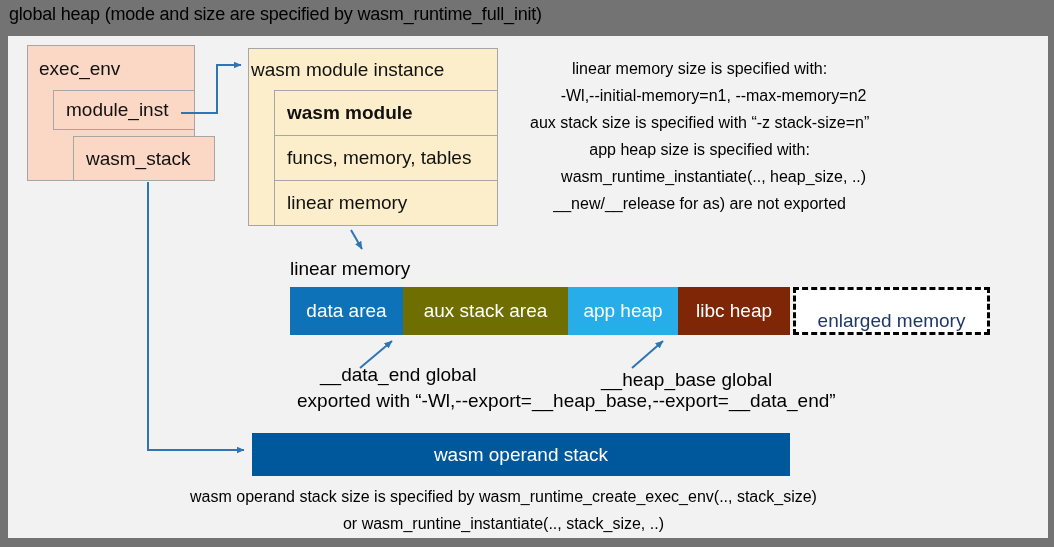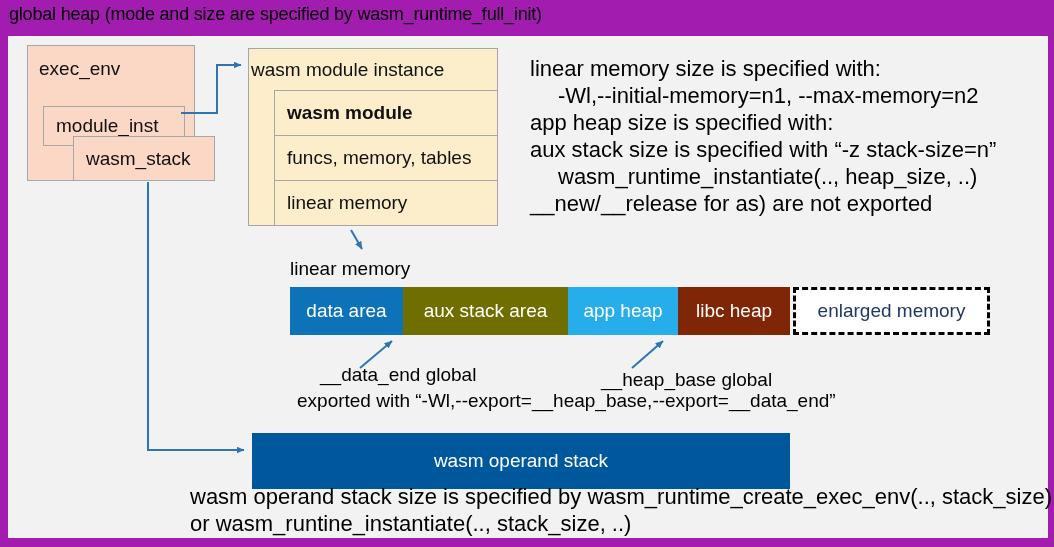--- a/index.html
+++ b/index.html
@@ -1,64 +1,64 @@
 <!DOCTYPE html>
 <html><head>
 <meta charset="utf-8">
 <style>
   html,body{margin:0;padding:0;background:#ffffff;}
   .stage{
     position:relative;width:1054px;height:547px;overflow:hidden;
     font-family:"Liberation Sans","DejaVu Sans",sans-serif;
-    color:#111;background:#a21caf;
+    color:#111;background:#737373;
   }
   .title{
     position:absolute;left:9px;top:4px;font-size:18px;color:#000;
     letter-spacing:-0.2px;
   }
   .canvas{
     position:absolute;left:8px;top:36px;width:1040px;height:502px;
   }
   .box{position:absolute;border:1px solid #a6a6a6;box-sizing:border-box;}
   .box-label{
     position:absolute;left:12px;top:0;bottom:0;display:flex;align-items:center;
     font-size:19px;white-space:nowrap;
   }
-  .notes{position:absolute;font-size:22px;line-height:27px;white-space:nowrap;color:#000;}
+  .notes{position:absolute;font-size:16px;line-height:27px;white-space:nowrap;color:#000;text-align:center;}
   .notes .line{height:27px;}
   .notes .indent{padding-left:28px;}
   .bar-seg{
     position:absolute;top:287px;height:48px;box-sizing:border-box;
     display:flex;align-items:center;justify-content:center;
     font-size:19px;color:#fff;white-space:nowrap;
   }
   .bar-seg.dashed{
-    background:#fff;border:3px dashed #000;
+    background:#fff;border:3px dashed #000;align-items:flex-end;
   }
   .small-label{position:absolute;font-size:19px;white-space:nowrap;color:#000;}
   .operand-bar{
-    position:absolute;left:252px;top:433px;width:538px;height:56px;
+    position:absolute;left:252px;top:433px;width:538px;height:43px;
     display:flex;align-items:center;justify-content:center;
     font-size:19px;color:#fff;
   }
   svg.overlay{position:absolute;left:0;top:0;pointer-events:none;}
 </style>
 </head>
 <body>
 
 <div class="stage">
 
   <div class="title">global heap (mode and size are specified by wasm_runtime_full_init)</div>
 
   <div class="canvas" style="background-color: rgb(242, 242, 242);"></div>
 
   <div class="box" style="left: 27px; top: 45px; width: 168px; height: 136px; background-color: rgb(251, 215, 197);">
     <div style="position:absolute;left:11px;top:0;height:45px;display:flex;align-items:center;font-size:19px;">exec_env</div>
   </div>
-  <div class="box" style="left: 43px; top: 90px; width: 142px; height: 40px; background-color: rgb(251, 215, 197); margin-top: 16px;">
+  <div class="box" style="left: 53px; top: 90px; width: 142px; height: 40px; background-color: rgb(251, 215, 197);">
     <span class="box-label">module_inst</span>
   </div>
   <div class="box" style="left: 53px; top: 136px; width: 142px; height: 45px; background-color: rgb(251, 215, 197); margin-left: 20px;">
     <span class="box-label">wasm_stack</span>
   </div>
 
   <div class="box" style="left: 248px; top: 48px; width: 250px; height: 178px; background-color: rgb(253, 238, 203);">
     <div style="position:absolute;left:2px;top:0;height:42px;display:flex;align-items:center;font-size:19px;">wasm module instance</div>
   </div>
   <div class="box" style="left: 274px; top: 90px; width: 224px; height: 46px; background-color: rgb(253, 238, 203); font-weight: bold;">
@@ -67,22 +67,22 @@
   <div class="box" style="left: 274px; top: 135px; width: 224px; height: 46px; background-color: rgb(253, 238, 203);">
     <span class="box-label">funcs, memory, tables</span>
   </div>
   <div class="box" style="left: 274px; top: 180px; width: 224px; height: 46px; background-color: rgb(253, 238, 203);">
     <span class="box-label">linear memory</span>
   </div>
 
   <div class="notes" style="left:530px;top:55px;">
     <div class="line">linear memory size is specified with:</div>
     <div class="line indent">-Wl,--initial-memory=n1, --max-memory=n2</div>
+    <div class="line">aux stack size is specified with “-z stack-size=n”</div>
     <div class="line">app heap size is specified with:</div>
-    <div class="line">aux stack size is specified with “-z stack-size=n”</div>
     <div class="line indent">wasm_runtime_instantiate(.., heap_size, ..)</div>
     <div class="line">__new/__release for as) are not exported</div>
   </div>
 
   <div class="small-label" style="left:290px;top:258px;">linear memory</div>
 
   <div class="bar-seg" style="left: 290px; width: 113px; background-color: rgb(14, 114, 184);">
     <span>data area</span>
   </div>
   <div class="bar-seg" style="left: 403px; width: 165px; background-color: rgb(110, 111, 0);">

